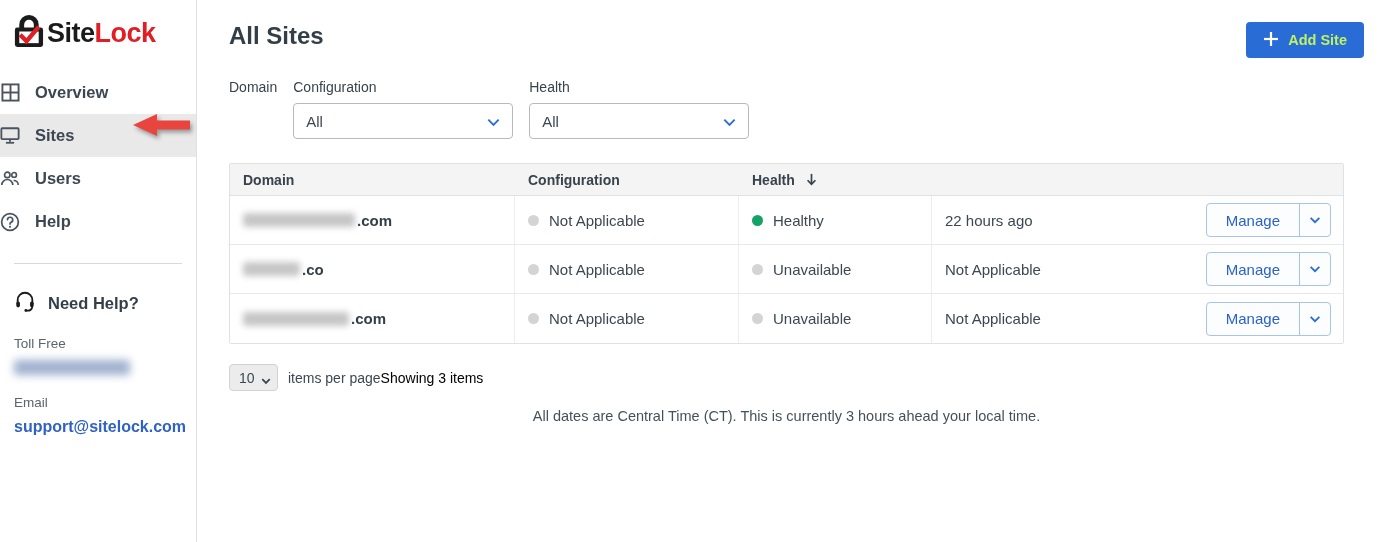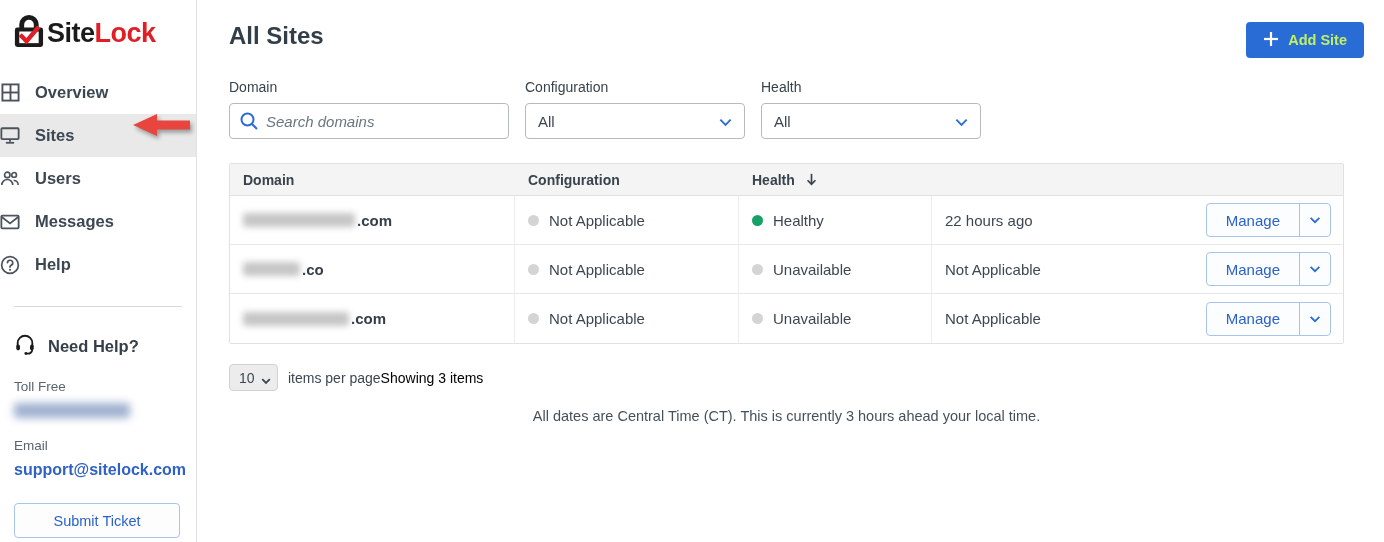--- a/index.html
+++ b/index.html
@@ -150,29 +150,20 @@
               <circle cx="8" cy="5" r="3" fill="none" stroke="currentColor" stroke-width="1.8"></circle>
               <circle cx="15.5" cy="5" r="2.6" fill="none" stroke="currentColor" stroke-width="1.8"></circle>
               <path d="M2 16 a6 6 0 0 1 12 0" fill="none" stroke="currentColor" stroke-width="1.8"></path>
               <path d="M15 11 a5 5 0 0 1 5 5" fill="none" stroke="currentColor" stroke-width="1.8"></path>
             </svg>
         </span>
         <span class="nav-label">Users</span>
       </div>
       <div class="nav-item">
         <span class="nicon">
-          <svg width="20" height="16" viewBox="0 0 22 17">
-              <rect x="1.5" y="1.5" width="19" height="14" rx="1" fill="none" stroke="currentColor" stroke-width="2"></rect>
-              <path d="M2 3 l9 7 9-7" fill="none" stroke="currentColor" stroke-width="2"></path>
-            </svg>
-        </span>
-        <span class="nav-label">Messages</span>
-      </div>
-      <div class="nav-item">
-        <span class="nicon">
           <svg width="20" height="20" viewBox="0 0 22 22">
               <circle cx="11" cy="11" r="9.2" fill="none" stroke="currentColor" stroke-width="1.9"></circle>
               <path d="M8.2 8.4 a2.9 2.9 0 1 1 3.9 3 c-.9.4-1.1 1-1.1 1.9" fill="none" stroke="currentColor" stroke-width="1.9" stroke-linecap="round"></path>
               <circle cx="11" cy="16.2" r="1.2" fill="currentColor"></circle>
             </svg>
         </span>
         <span class="nav-label">Help</span>
       </div>
     </nav>
 
@@ -194,21 +185,20 @@
               <path d="M20 18.5 a5.5 5.5 0 0 1-6 4" fill="none" stroke="#1b1b1b" stroke-width="2"></path>
               <circle cx="13" cy="22.3" r="1.6" fill="#1b1b1b"></circle>
             </svg>
         </span>
         <span>Need Help?</span>
       </div>
       <div class="nh-label">Toll Free</div>
       <div class="redacted-phone"></div>
       <div class="nh-label">Email</div>
       <a class="email-link" href="#">support@sitelock.com</a>
-      <button class="ticket-btn">Submit Ticket</button>
     </div>
   </aside>
 
   <main class="main">
 
     <div class="main-header">
       <h1 class="page-title">All Sites</h1>
       <button class="add-site-btn">
         <span>
           <svg width="16" height="16" viewBox="0 0 16 16">
@@ -216,29 +206,20 @@
               <line x1="1" y1="8" x2="15" y2="8" stroke="#ffffff" stroke-width="2.2"></line>
             </svg>
         </span>
         <span>Add Site</span>
       </button>
     </div>
 
     <div class="filters">
       <div class="filter-group">
         <div class="f-label">Domain</div>
-        <div class="search-box">
-          <span class="search-icon">
-            <svg width="20" height="20" viewBox="0 0 20 20">
-                <circle cx="8.5" cy="8.5" r="6" fill="none" stroke="currentColor" stroke-width="2"></circle>
-                <line x1="13" y1="13" x2="18" y2="18" stroke="currentColor" stroke-width="2"></line>
-              </svg>
-          </span>
-          <input type="text" placeholder="Search domains" style="">
-        </div>
       </div>
       <div class="filter-group">
         <div class="f-label">Configuration</div>
         <div class="select-box">
           <span class="select-value">All</span>
           <span class="select-chevron">
             <svg width="15" height="15" viewBox="0 0 16 16">
                 <path d="M2.5 5 l5.5 5.5 L13.5 5" fill="none" stroke="currentColor" stroke-width="2"></path>
               </svg>
           </span>

